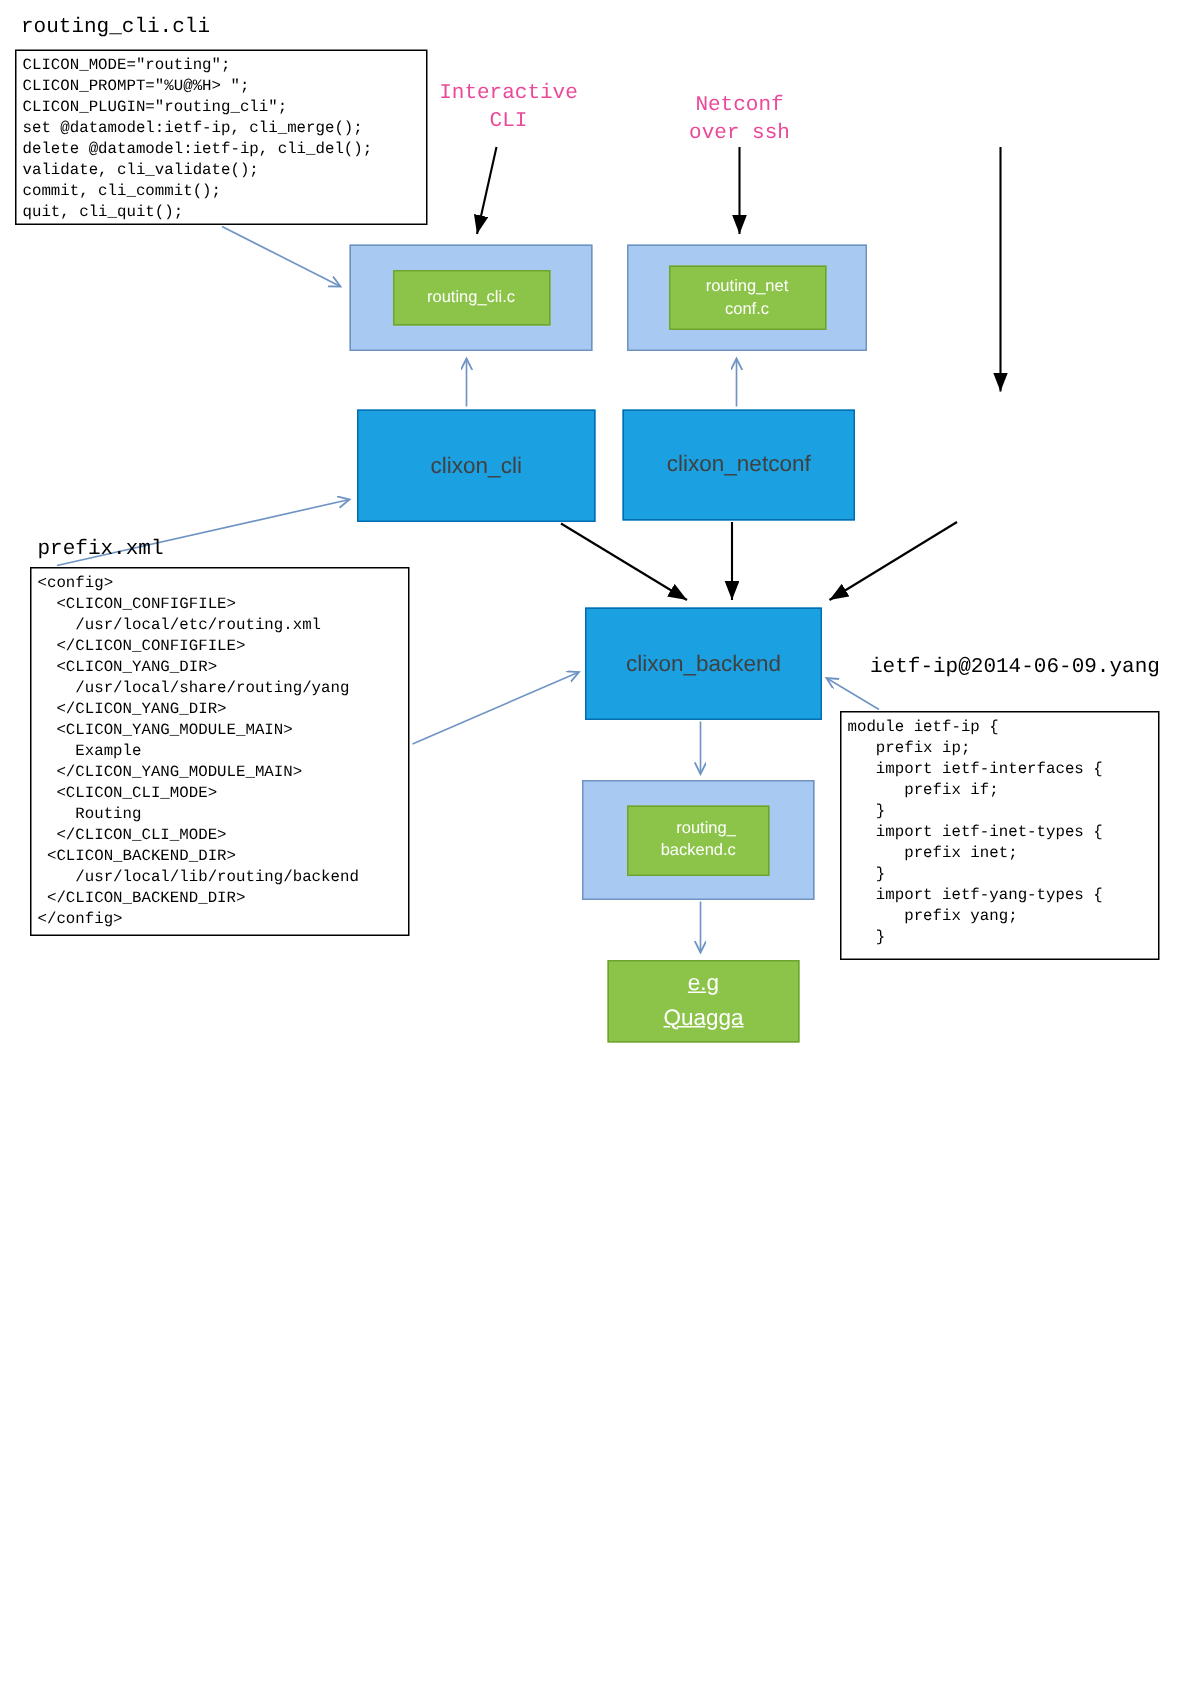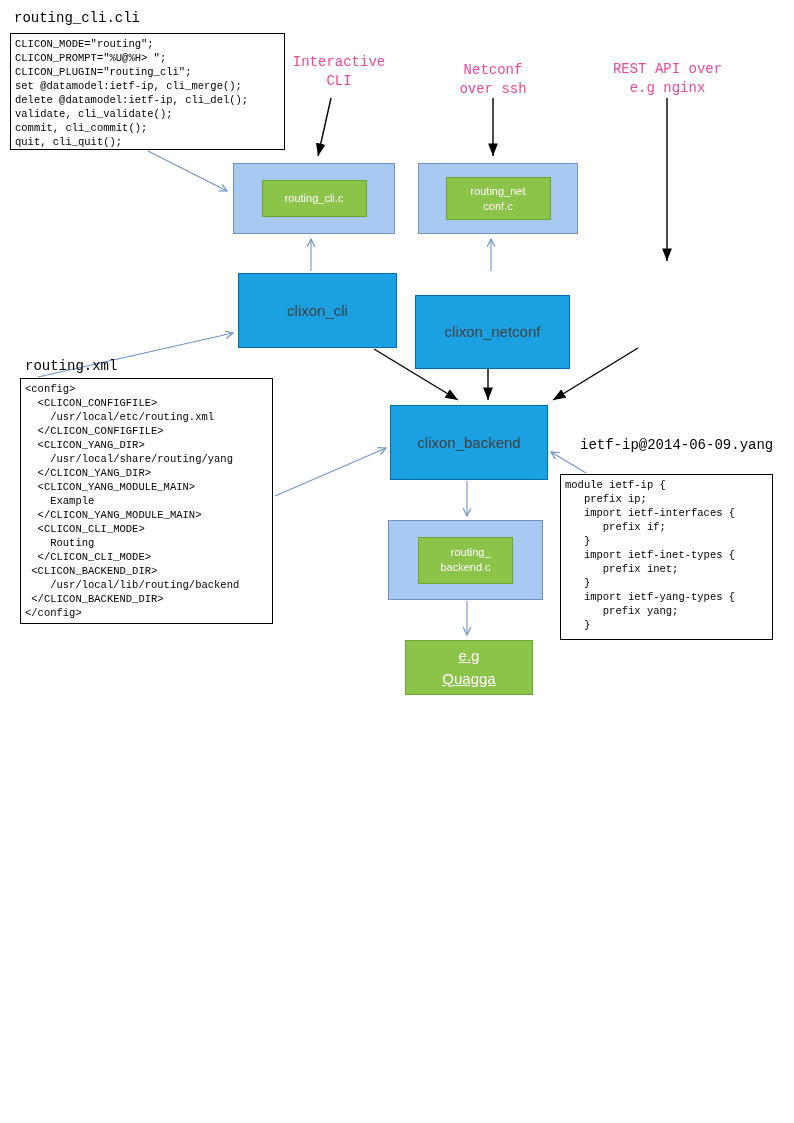--- a/index.html
+++ b/index.html
@@ -81,36 +81,34 @@
 set @datamodel:ietf-ip, cli_merge();
 delete @datamodel:ietf-ip, cli_del();
 validate, cli_validate();
 commit, cli_commit();
 quit, cli_quit();</pre>
 
   <div class="top-label" style="left:283px; top:53px; width:112px;">Interactive
 CLI</div>
   <div class="top-label" style="left:442px; top:61px; width:102px;">Netconf
 over ssh</div>
-  <div class="top-label" style="left:596px; top:60px; width:143px;">REST API over
-e.g nginx</div>
 
   <div class="lightbox" style="left:418px; top:163px; width:160px; height:71px;">
     <div class="greenbox" style="width:105px; height:43px;">routing_net
 conf.c</div>
   </div>
   <div class="lightbox" style="left:233px; top:163px; width:162px; height:71px;">
     <div class="greenbox" style="width:105px; height:37px;">routing_cli.c</div>
   </div>
 
   <div class="bluebox" style="left:238px; top:273px; width:159px; height:75px;">clixon_cli</div>
-  <div class="bluebox" style="left:415px; top:273px; width:155px; height:74px;margin-top:22px;">clixon_netconf</div>
+  <div class="bluebox" style="left:415px; top:273px; width:155px; height:74px;">clixon_netconf</div>
   <div class="bluebox" style="left:390px; top:405px; width:158px; height:75px;text-align:right;">clixon_backend</div>
 
-  <div class="file-title" style="left:25px; top:358px;">routing.xml</div>
+  <div class="file-title" style="left:25px; top:358px;">prefix.xml</div>
   <pre class="codebox" style="left:20px; top:378px; width:253px; height:246px;">&lt;config&gt;
   &lt;CLICON_CONFIGFILE&gt;
     /usr/local/etc/routing.xml
   &lt;/CLICON_CONFIGFILE&gt;
   &lt;CLICON_YANG_DIR&gt;
     /usr/local/share/routing/yang
   &lt;/CLICON_YANG_DIR&gt;
   &lt;CLICON_YANG_MODULE_MAIN&gt;
     Example
   &lt;/CLICON_YANG_MODULE_MAIN&gt;

